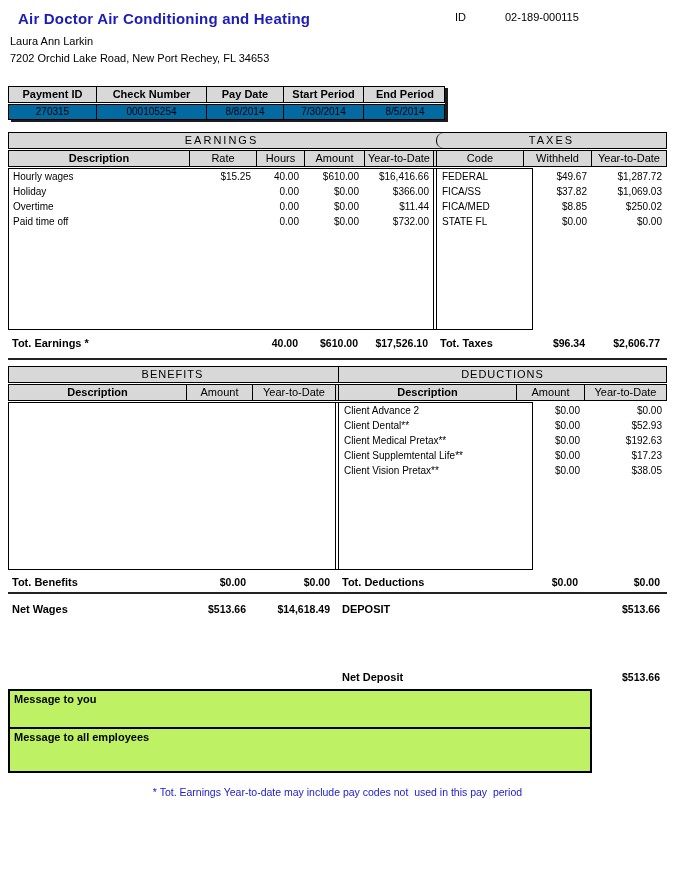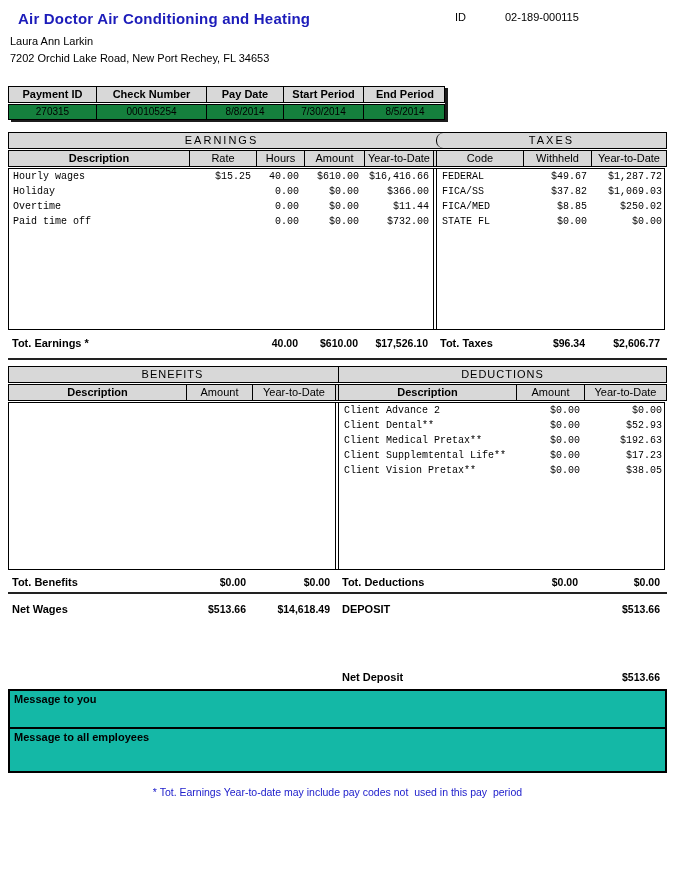--- a/index.html
+++ b/index.html
@@ -14,34 +14,34 @@
   .top-row { display:flex; align-items:flex-start; }
   .company-title { margin:2px 0 0 10px; font-size:15px; font-weight:bold; color:#1c1cba; letter-spacing:.2px; }
   .id-block { position:absolute; left:455px; top:11px; font-size:11px; display:flex; }
   .id-label { width:50px; font-weight:normal; }
   .employee { margin:6px 0 0 2px; font-size:11px; line-height:16.5px; }
 
   
   .pay-wrap { margin-top:20px; width:437px; box-shadow:3px 2px 0 #1c1c1c; }
   .pay-row { display:grid; grid-template-columns:87px 110px 77px 80px 83px; border:1px solid #000; box-sizing:border-box; width:437px; }
   .pay-row.head { background:#d8d8d8; font-weight:bold; font-size:11px; margin-bottom:1px; }
-  .pay-row.vals { background:#15803d; font-size:10px; }
+  .pay-row.vals { background:#0369a1; font-size:10px; }
   .pay-cell { text-align:center; padding:1px 0 2px 0; }
   .pay-cell + .pay-cell { border-left:1px solid #000; }
 
   
   .trow { border:1px solid #000; box-sizing:border-box; width:659px; margin-bottom:1px; background:#d8d8d8; }
   .grid1 { display:grid; grid-template-columns:180px 67px 48px 60px 70px 2px 87px 68px 75px; }
   .grid2 { display:grid; grid-template-columns:177px 66px 84px 2px 178px 68px 82px; }
   .gcell { text-align:center; font-size:11px; padding:1px 0 2px 0; letter-spacing:2px; }
   .hcell { text-align:center; font-size:11px; padding:1px 0 2px 0; }
   .hcell.b { font-weight:bold; }
   .vline-l { border-left:1px solid #000; }
   .vline-r { border-right:1px solid #000; }
-  .tbody { border:1px solid #000; box-sizing:border-box; width:657px; display:grid; background:#fff;font-family:Liberation Mono, monospace; }
+  .tbody { border:1px solid #000; box-sizing:border-box; width:525px; display:grid; background:#fff; }
   .tbody1 { grid-template-columns:425px 2px 230px; height:162px; }
   .tbody2 { grid-template-columns:327px 2px 328px; height:168px; }
   .half { box-sizing:border-box; }
   .e-line { display:grid; grid-template-columns:180px 67px 48px 60px 70px; height:15px; line-height:15px; }
   .t-line { display:grid; grid-template-columns:87px 68px 75px; height:15px; line-height:15px; }
   .d-line { display:grid; grid-template-columns:178px 68px 82px; height:15px; line-height:15px; }
   .desc { padding-left:4px; text-align:left; }
   .num { text-align:right; padding-right:5px; }
 
   
@@ -50,21 +50,21 @@
   .totrow .lbl2 { font-size:11px; padding-left:5px; }
   .totrow .num { font-size:10.5px; }
   .rule { border-top:2px solid #222; width:659px; }
 
   .netrow { font-weight:bold; }
   .netrow .lbl { font-size:11px; padding-left:4px; }
   .netrow .lbl2 { font-size:11px; padding-left:5px; }
   .netrow .num { font-size:10.5px; }
 
   
-  .msgbox { width:659px; box-sizing:border-box; border:2px solid #000; background:#14b8a6; font-size:11px; font-weight:bold; padding:2px 4px; }
+  .msgbox { width:584px; box-sizing:border-box; border:2px solid #000; background:#bef264; font-size:11px; font-weight:bold; padding:2px 4px; }
   .msgbox.first { margin-top:6px; height:40px; }
   .msgbox.second { margin-top:-2px; height:46px; }
 
   
   .footer1 { margin-top:16px; text-align:center; font-size:10.5px; color:#222; }
   .footer2 { margin-top:13px; text-align:center; font-size:10.5px; font-weight:normal; color:#2020cc; white-space:pre; }
   .footer3 { margin-top:14px; text-align:center; font-size:10.5px; color:#666; filter:blur(0.4px); white-space:pre; }
 </style>
 </head>
 <body>

